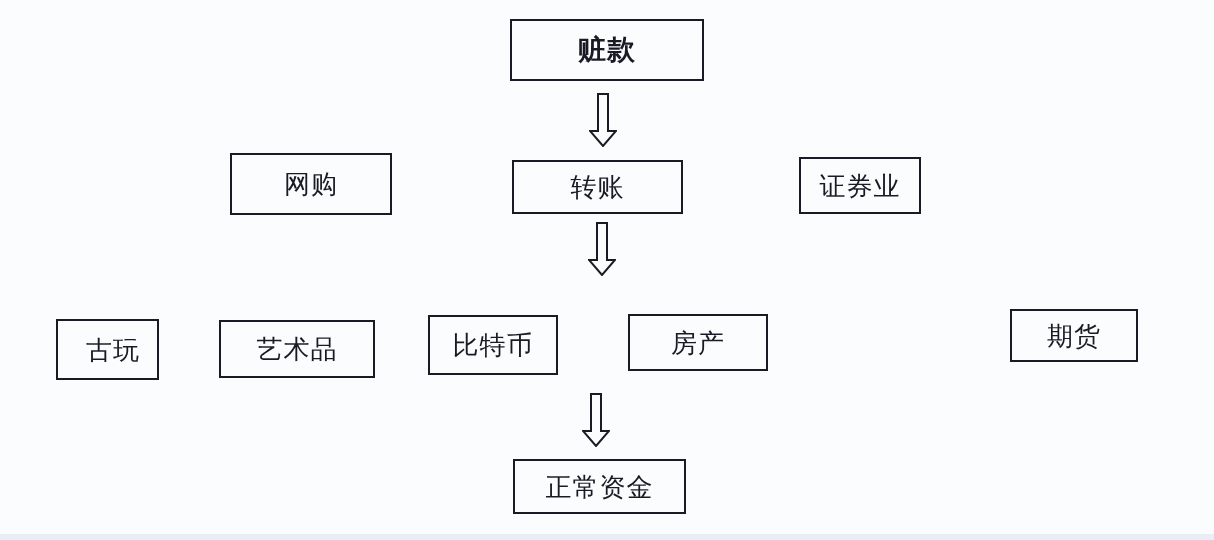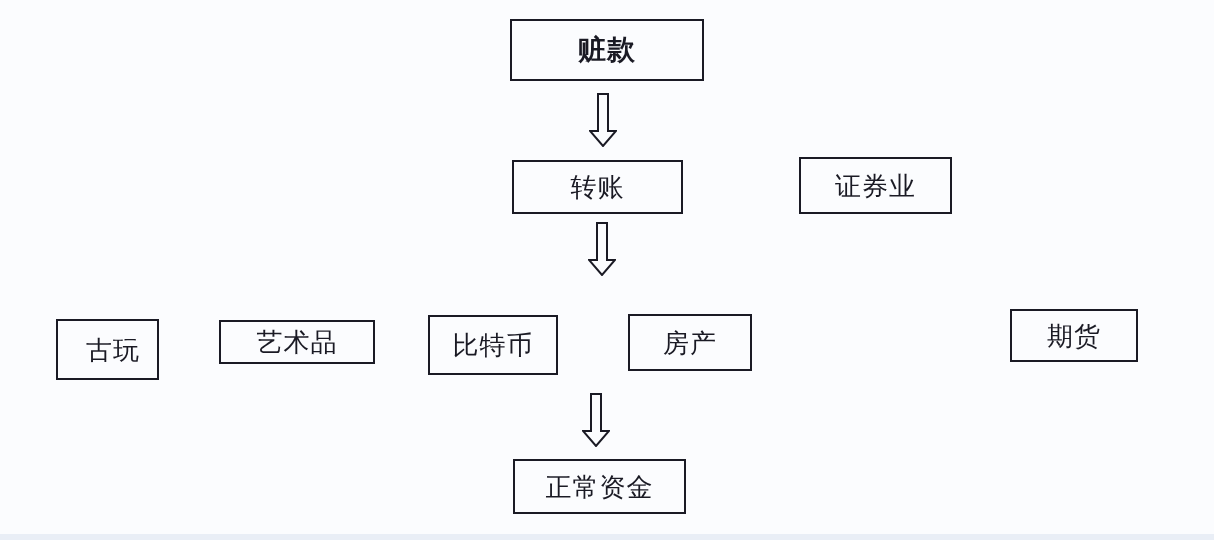--- a/index.html
+++ b/index.html
@@ -37,25 +37,25 @@
     letter-spacing: 1px;
     white-space: nowrap;
   }
   .node.bold { font-weight: 700; font-size: 28px; text-align: right; }
   .node.semibold { font-weight: 500; }
 
   
   .n-source        { left: 510px; top: 19px;  width: 194px; height: 62px; }
   .n-online-shop   { left: 230px; top: 153px; width: 162px; height: 62px; }
   .n-transfer      { left: 512px; top: 160px; width: 171px; height: 54px; }
-  .n-securities    { left: 799px; top: 157px; width: 153px; height: 57px; }
+  .n-securities    { left: 799px; top: 157px; width: 122px; height: 57px; }
   .n-antiques      { left: 56px;  top: 319px; width: 103px; height: 61px; padding-left: 11px; }
-  .n-artwork       { left: 219px; top: 320px; width: 156px; height: 44px; }
+  .n-artwork       { left: 219px; top: 320px; width: 156px; height: 58px; }
   .n-bitcoin       { left: 428px; top: 315px; width: 130px; height: 60px; }
-  .n-realestate    { left: 628px; top: 314px; width: 124px; height: 57px; }
+  .n-realestate    { left: 628px; top: 314px; width: 140px; height: 57px; }
   .n-stocks        { left: 829px; top: 310px; width: 128px; height: 61px; }
   .n-futures       { left: 1010px;top: 309px; width: 128px; height: 53px; }
   .n-normal-funds  { left: 513px; top: 459px; width: 173px; height: 55px; }
 
   .arrow {
     position: absolute;
     width: 28px;
     height: 54px;
   }
   .a-1 { left: 589px; top: 93px;  }
@@ -77,20 +77,23 @@
   <div class="node bold n-source">
     <span>赃款</span>
   </div>
 
   <div class="arrow a-1">
     <svg viewBox="0 0 28 54" xmlns="http://www.w3.org/2000/svg">
       <polygon points="9,1 19,1 19,38 27,38 14,53 1,38 9,38"></polygon>
     </svg>
   </div>
 
+  <div class="node n-online-shop">
+    <span>网购</span>
+  </div>
 
   <div class="node n-transfer">
     <span>转账</span>
   </div>
 
   <div class="node n-securities">
     <span>证券业</span>
   </div>
 
   <div class="arrow a-2">

